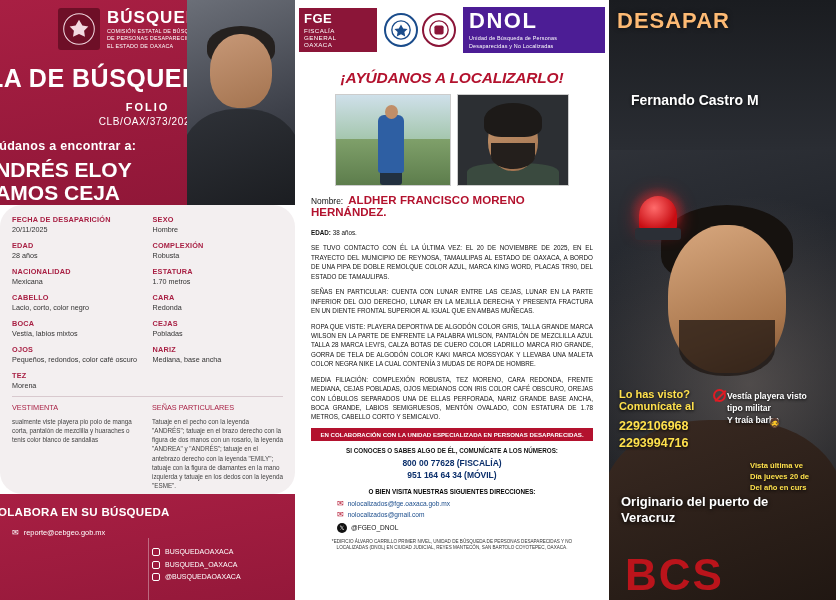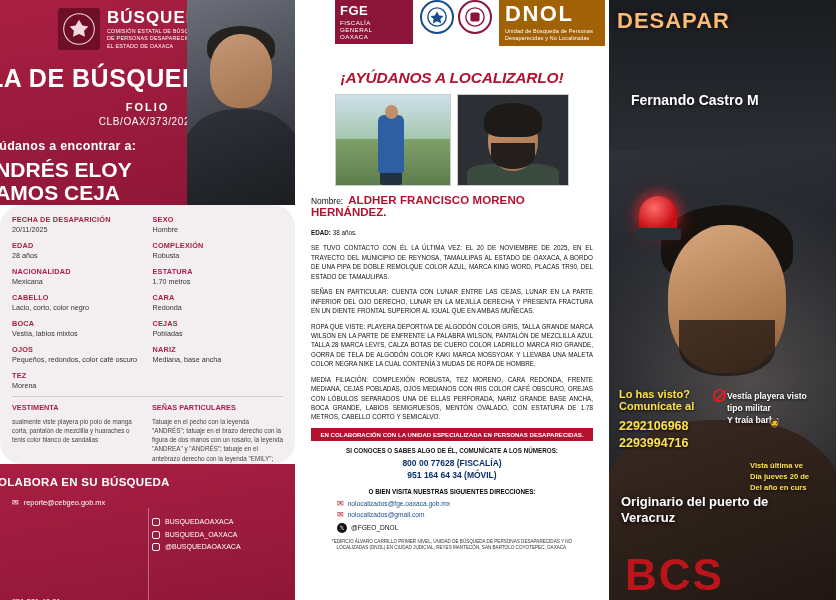--- a/index.html
+++ b/index.html
@@ -83,33 +83,33 @@
   .p1-photo .torso {
     position: absolute; left: 50%; bottom: 0; transform: translateX(-50%);
     width: 118px; height: 96px; border-radius: 46% 46% 0 0;
     background: linear-gradient(160deg,#2f3238,#1b1d21);
   }
 
   .p1-data {
     position: relative;
     background: #f3eff0;
     padding: 10px 12px 2px 12px;
-    height: 259px;
+    height: 289px;
     border-radius: 22px;
   }
   .p1-grid { display: grid; grid-template-columns: 1fr 1fr; gap: 7px 10px; }
   .p1-f-label {
     color: #a81f43; font-size: 7.3px; font-weight: bold;
     text-transform: uppercase; letter-spacing: .2px;
   }
   .p1-f-val { color: #333; font-size: 7.2px; margin-top: 1px; }
   .p1-sep { border: 0; border-top: 1px solid #d8c9ce; margin: 6px 0 6px 0; }
   .p1-note-grid { display: grid; grid-template-columns: 1fr 1fr; gap: 9px; }
   .p1-note-title {
-    color: #a81f43; font-size: 7.3px; font-weight: bold;
+    color: #a81f43; font-size: 7.3px; font-weight: normal;
     text-transform: uppercase; margin-bottom: 5px;
   }
   .p1-note-body { color: #444; font-size: 6.3px; line-height: 1.45; }
 
   .p1-foot {
     background: #9e1c3e;
     background: linear-gradient(170deg,#a81f43,#8e1637);
     color: #fff;
     height: 152px;
     padding: 12px 12px 16px 12px;
@@ -135,34 +135,34 @@
 
   
   .panel2 {
     position: relative;
     width: 310px; height: 600px;
     background: #fff;
     border-left: 4px solid #ffffff;
     overflow: hidden;
     padding: 0;
   }
-  .p2-head { display: flex; align-items: flex-start; height: 60px; margin-left: 36px; }
+  .p2-head { display: flex; align-items: center; height: 60px; }
   .p2-fge {
     width: 78px; background: #8b1538; color: #fff;
     display: flex; flex-direction: column; justify-content: center;
     padding: 4px 5px;
   }
   .p2-fge .fg { font-size: 13px; font-weight: bold; letter-spacing: .5px; line-height: 1.05; }
   .p2-fge .sm { font-size: 6.2px; letter-spacing: .4px; margin-top: 1px; }
   .p2-seals { width: 86px; display: flex; align-items: center; justify-content: center; gap: 4px; background:#fff;}
   .p2-seals .sl { width: 34px; height: 34px; border-radius: 50%; border: 2px solid #8b1538; display:flex;align-items:center;justify-content:center; }
   .p2-seals .sl.b { border-color: #1a4c8b; }
   .p2-seals .sl svg { width: 22px; height: 22px; }
   .p2-dnol {
-    flex: 1; background: #a16207; color: #fff;
+    flex: 1; background: #4c1d95; color: #fff;
     display: flex; flex-direction: column; justify-content: center;
     padding: 3px 6px;
   }
   .p2-dnol .big { font-size: 22px; font-weight: bold; letter-spacing: 1.5px; line-height: 1; }
   .p2-dnol .cap { font-size: 5.4px; line-height: 1.35; margin-top: 3px; letter-spacing: .2px; }
   .p2-title {
     color: #b3122e; font-size: 15.5px; font-weight: bold; font-style: italic;
     text-align: center; margin: 9px 0 7px 0; letter-spacing: -.2px;
   }
   .p2-photos { display: flex; gap: 6px; justify-content: center; padding: 0 10px; }

